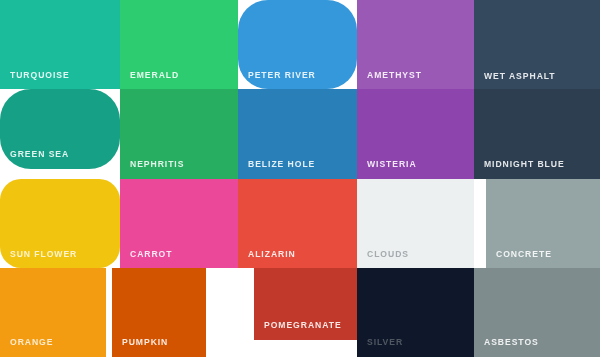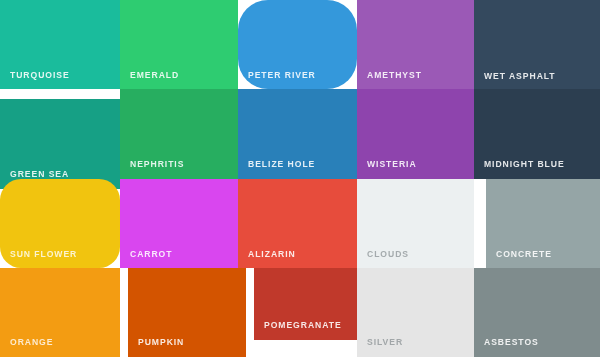--- a/index.html
+++ b/index.html
@@ -65,58 +65,58 @@
     </div>
     <div class="swatch r0" title="PETER RIVER #3498db" style="left: 238px; top: 0px; width: 119px; height: 89px; background: rgb(52, 152, 219); border-radius: 30px;">
       <span class="swatch-label">PETER RIVER</span>
     </div>
     <div class="swatch r0" title="AMETHYST #9b59b6" style="left: 357px; top: 0px; width: 117px; height: 89px; background: rgb(155, 89, 182);">
       <span class="swatch-label">AMETHYST</span>
     </div>
     <div class="swatch r0" title="WET ASPHALT #34495e" style="left: 474px; top: 0px; width: 126px; height: 90px; background: rgb(52, 73, 94);">
       <span class="swatch-label">WET ASPHALT</span>
     </div>
-    <div class="swatch r1" title="GREEN SEA #16a085" style="left: 0px; top: 99px; width: 120px; height: 90px; background: rgb(22, 160, 133);">
+    <div class="swatch r1" title="GREEN SEA #16a085" style="left: 0px; top: 89px; width: 120px; height: 80px; background: rgb(22, 160, 133); border-radius: 31px;">
       <span class="swatch-label">GREEN SEA</span>
     </div>
     <div class="swatch r1" title="NEPHRITIS #27ae60" style="left: 120px; top: 89px; width: 118px; height: 90px; background: rgb(39, 174, 96);">
       <span class="swatch-label">NEPHRITIS</span>
     </div>
     <div class="swatch r1" title="BELIZE HOLE #2980b9" style="left: 238px; top: 89px; width: 119px; height: 90px; background: rgb(41, 128, 185);">
       <span class="swatch-label">BELIZE HOLE</span>
     </div>
     <div class="swatch r1" title="MIDNIGHT BLUE #2c3e50" style="left: 474px; top: 89px; width: 126px; height: 90px; background: rgb(44, 62, 80);">
       <span class="swatch-label">MIDNIGHT BLUE</span>
     </div>
     <div class="swatch r1" title="WISTERIA #8e44ad" style="left: 357px; top: 89px; width: 117px; height: 90px; background: rgb(142, 68, 173);">
       <span class="swatch-label">WISTERIA</span>
     </div>
     <div class="swatch r2 tinted" title="SUN FLOWER #f1c40f" style="left: 0px; top: 179px; width: 120px; height: 89px; background: rgb(241, 196, 15); border-radius: 21px;">
       <span class="swatch-label">SUN FLOWER</span>
     </div>
-    <div class="swatch r2" title="CARROT #e67e22" style="left: 120px; top: 179px; width: 118px; height: 89px; background: #d946ef; text-decoration: underline;">
+    <div class="swatch r2" title="CARROT #e67e22" style="left: 120px; top: 179px; width: 118px; height: 89px; background: #ec4899; text-decoration: underline;">
       <span class="swatch-label">CARROT</span>
     </div>
     <div class="swatch r2" title="ALIZARIN #e74c3c" style="left: 238px; top: 179px; width: 119px; height: 89px; background: rgb(231, 76, 60);">
       <span class="swatch-label">ALIZARIN</span>
     </div>
     <div class="swatch r2 light" title="CLOUDS #ecf0f1" style="left: 357px; top: 179px; width: 117px; height: 89px; background: rgb(236, 240, 241);">
       <span class="swatch-label">CLOUDS</span>
     </div>
     <div class="swatch r2" title="CONCRETE #95a5a6" style="left: 474px; top: 179px; width: 126px; height: 89px; background: rgb(149, 165, 166); margin-left: 12px;">
       <span class="swatch-label">CONCRETE</span>
     </div>
-    <div class="swatch r3 tinted" title="ORANGE #f39c12" style="left: 0px; top: 268px; width: 120px; height: 89px; background: rgb(243, 156, 18);">
+    <div class="swatch r3 tinted" title="ORANGE #f39c12" style="left: 0px; top: 268px; width: 106px; height: 89px; background: rgb(243, 156, 18);">
       <span class="swatch-label">ORANGE</span>
     </div>
-    <div class="swatch r3" title="PUMPKIN #d35400" style="left: 128px; top: 268px; width: 118px; height: 89px; background: rgb(211, 84, 0);">
+    <div class="swatch r3" title="PUMPKIN #d35400" style="left: 112px; top: 268px; width: 94px; height: 89px; background: rgb(211, 84, 0);">
       <span class="swatch-label">PUMPKIN</span>
     </div>
     <div class="swatch r3" title="POMEGRANATE #c0392b" style="left: 254px; top: 268px; width: 119px; height: 72px; background: rgb(192, 57, 43);">
       <span class="swatch-label">POMEGRANATE</span>
     </div>
-    <div class="swatch r3 light" title="SILVER #bdc3c7" style="left: 357px; top: 268px; width: 117px; height: 89px; background: #e5e5e5;">
+    <div class="swatch r3 light" title="SILVER #bdc3c7" style="left: 357px; top: 268px; width: 117px; height: 89px; background: #0f172a;">
       <span class="swatch-label">SILVER</span>
     </div>
     <div class="swatch r3" title="ASBESTOS #7f8c8d" style="left: 474px; top: 268px; width: 126px; height: 89px; background: rgb(127, 140, 141);">
       <span class="swatch-label">ASBESTOS</span>
     </div>
   </div>
 
 </body></html>

